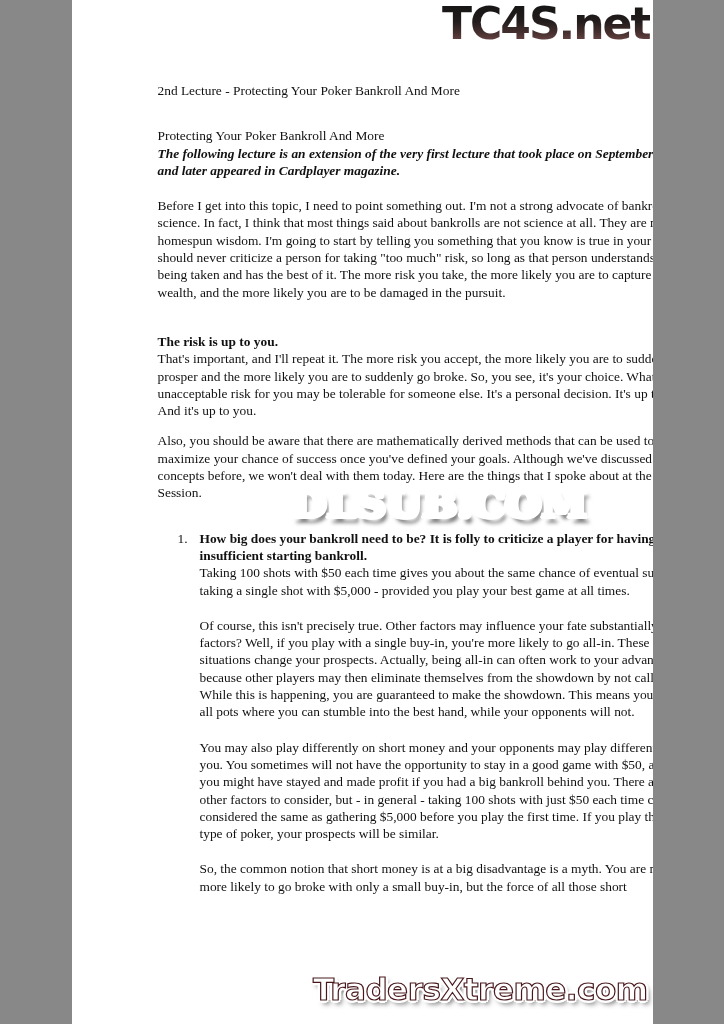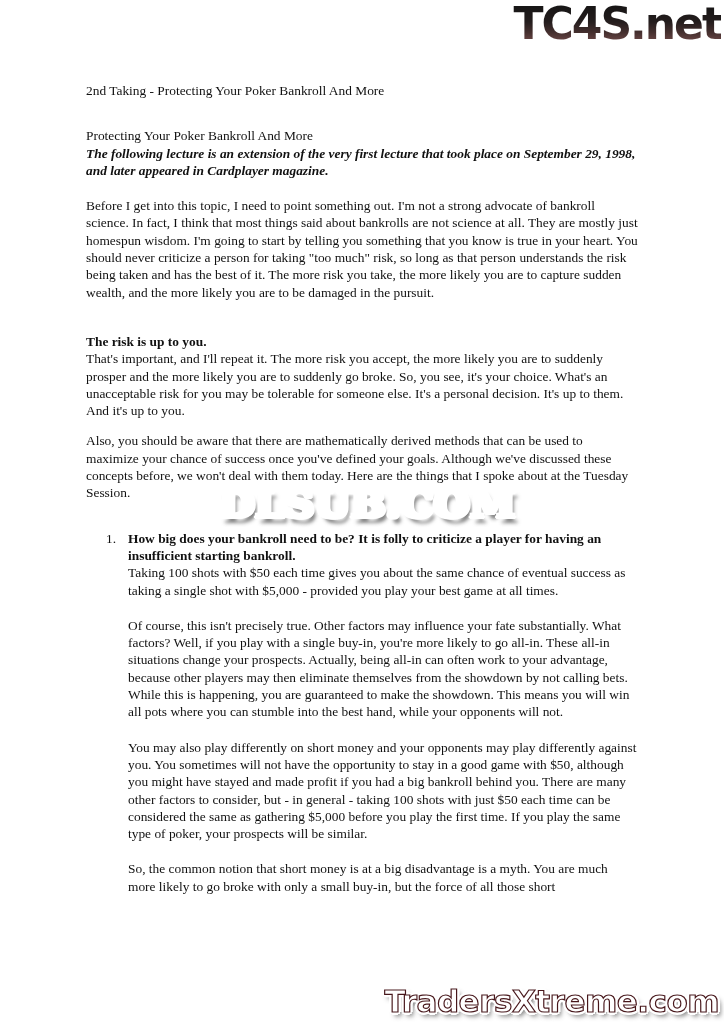--- a/index.html
+++ b/index.html
@@ -1,19 +1,19 @@
 <!DOCTYPE html>
 <html><head>
 <meta charset="utf-8">
 <style>
   * { margin: 0; padding: 0; box-sizing: border-box; }
   html, body { background: #888; }
   .page {
     position: relative;
-    width: 724px;
+    width: 581px;
     height: 1024px;
     margin: 0 auto;
     background: #ffffff;
     overflow: hidden;
     font-family: "Liberation Serif", serif;
     color: #111111;
   }
 
   
   .header-logo {
@@ -84,21 +84,21 @@
       -3px 1px 0 #ffffff, 3px 1px 0 #ffffff,
       4px 6px 4px rgba(110,110,110,0.85);
     transform: scaleY(0.92);
     transform-origin: top left;
   }
 
   
   .footer-logo {
     position: absolute;
     right: 5px;
-    bottom: 4px;
+    bottom: 16px;
     font-family: "DejaVu Sans", sans-serif;
     font-weight: bold;
     font-size: 31px;
     letter-spacing: -0.5px;
     line-height: 1.2;
     white-space: nowrap;
     background: linear-gradient(180deg, #e89090 0%, #d06a6a 45%, #b64c4c 100%);
     -webkit-background-clip: text;
     background-clip: text;
     color: transparent;
@@ -113,21 +113,21 @@
 </style>
 </head>
 <body>
 
 <div class="page">
 
   <div class="header-logo">TC4S.net</div>
 
   <div class="doc">
 
-    <div class="doc-title">2nd Taking - Protecting Your Poker Bankroll And More</div>
+    <div class="doc-title">2nd Lecture - Protecting Your Poker Bankroll And More</div>
 
     <div class="doc-heading">Protecting Your Poker Bankroll And More</div>
 
     <div class="doc-subtitle">The following lecture is an extension of the very first lecture that took place on September 29, 1998, and later appeared in Cardplayer magazine.</div>
 
     <div class="para">Before I get into this topic, I need to point something out. I'm not a strong advocate of bankroll science. In fact, I think that most things said about bankrolls are not science at all. They are mostly just homespun wisdom. I'm going to start by telling you something that you know is true in your heart. You should never criticize a person for taking "too much" risk, so long as that person understands the risk being taken and has the best of it. The more risk you take, the more likely you are to capture sudden wealth, and the more likely you are to be damaged in the pursuit.</div>
 
     <div class="section-heading">The risk is up to you.</div>
 
     <div class="para">That's important, and I'll repeat it. The more risk you accept, the more likely you are to suddenly prosper and the more likely you are to suddenly go broke. So, you see, it's your choice. What's an unacceptable risk for you may be tolerable for someone else. It's a personal decision. It's up to them. And it's up to you.</div>

